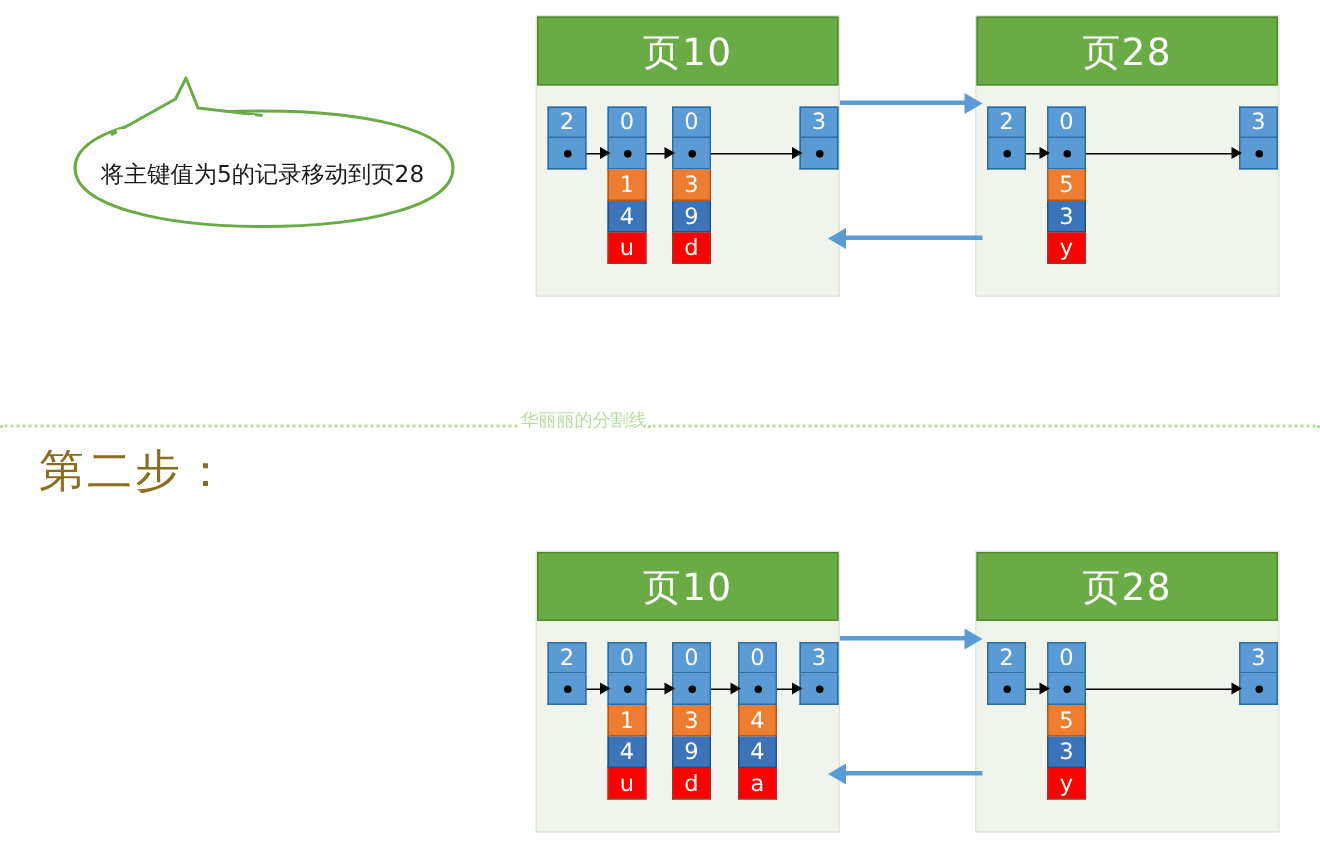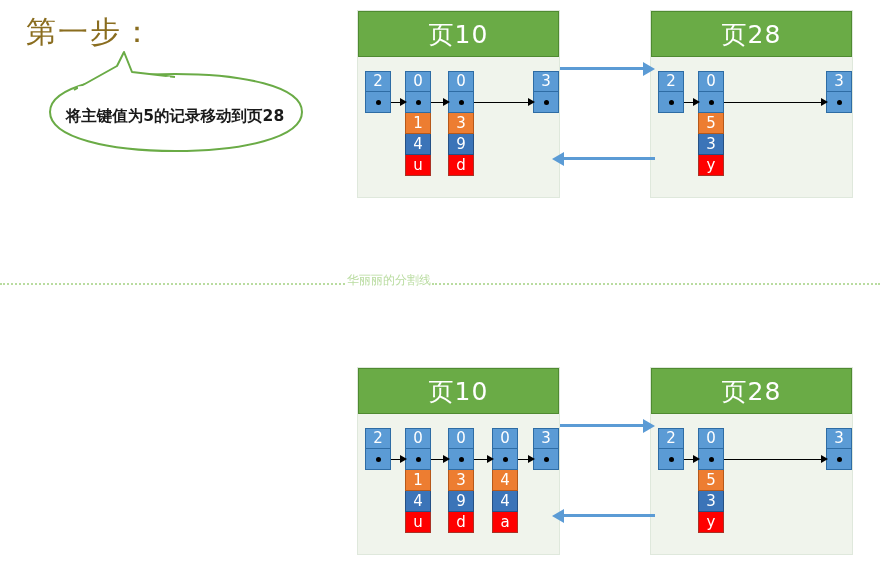--- a/index.html
+++ b/index.html
@@ -31,21 +31,20 @@
     white-space: nowrap;
   }
 
   
   .bubble-wrap {
     position: absolute;
     left: 20px;
     top: 50px;
     width: 310px;
     height: 115px;
-    font-weight: bold;
   }
   .bubble-svg { position: absolute; left: 0; top: 0; }
   .bubble-text {
     position: absolute;
     left: 0;
     top: 0;
     width: 310px;
     height: 115px;
     display: flex;
     align-items: center;
@@ -173,21 +172,20 @@
     color: #b9dca0;
     font-family: "DejaVu Sans", sans-serif;
     white-space: nowrap;
   }
 </style>
 </head>
 <body>
 
 <div class="step-section top">
 
-  <div class="step-title">第一步：</div>
 
   <div class="bubble-wrap">
     <svg class="bubble-svg" width="310" height="115" viewBox="0 0 310 115">
       <path d="M 30 62
                C 30 36, 90 24, 155 24
                C 222 24, 282 36, 282 62
                C 282 88, 222 101, 155 101
                C 90 101, 30 88, 30 62 Z" fill="#ffffff" stroke="#6aab46" stroke-width="2"></path>
       <path d="M 54 40 L 97 16 L 104 2 L 112 22 L 155 27" fill="#ffffff" stroke="#6aab46" stroke-width="2" stroke-linejoin="round"></path>
       <path d="M 58 38 L 150 28" fill="none" stroke="#ffffff" stroke-width="3"></path>
@@ -296,20 +294,21 @@
 </div>
 
 <div class="divider">
   <div class="dash left"></div>
   <div class="dtext">华丽丽的分割线</div>
   <div class="dash right"></div>
 </div>
 
 <div class="step-section bottom">
 
+  <div class="step-title">第二步：</div>
 
 
   <div class="page-box" style="left:357px; top:85px; width:203px; height:188px;">
     <div class="page-header">页10</div>
     <div class="page-body">
 
       <div class="node" style="left:7px; top:14px;">
         <div class="cell key">2</div>
         <div class="cell ptr">
             <span class="dot"></span>

